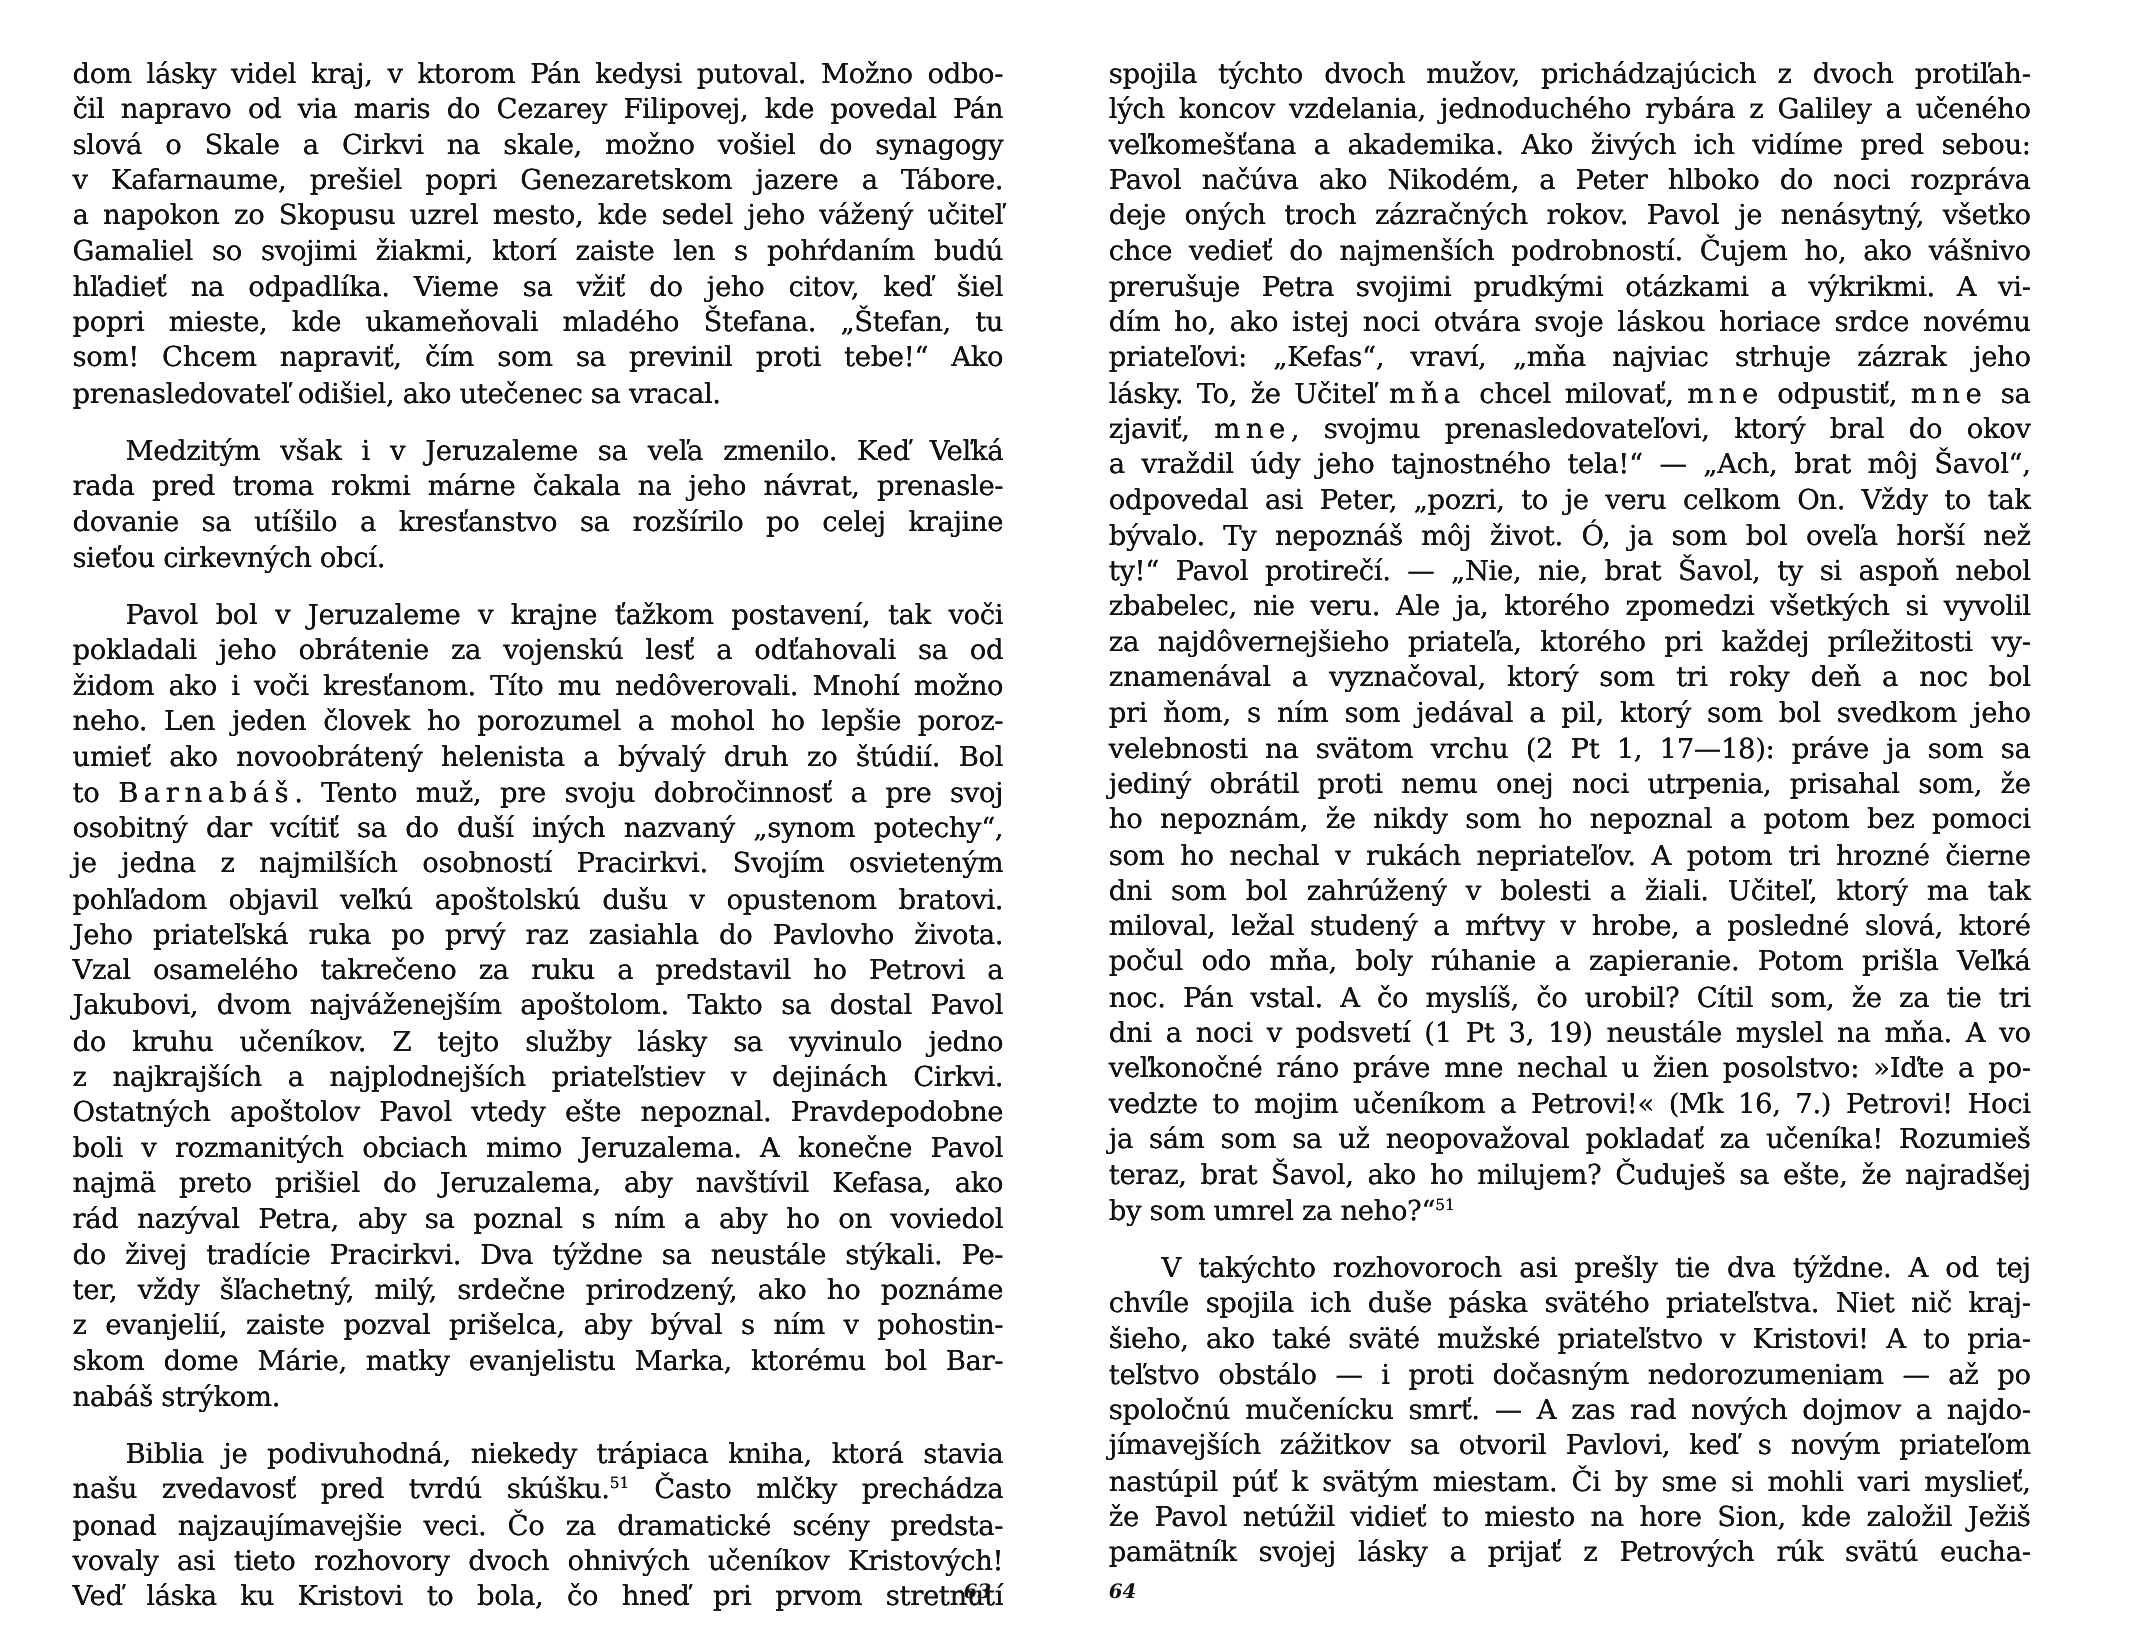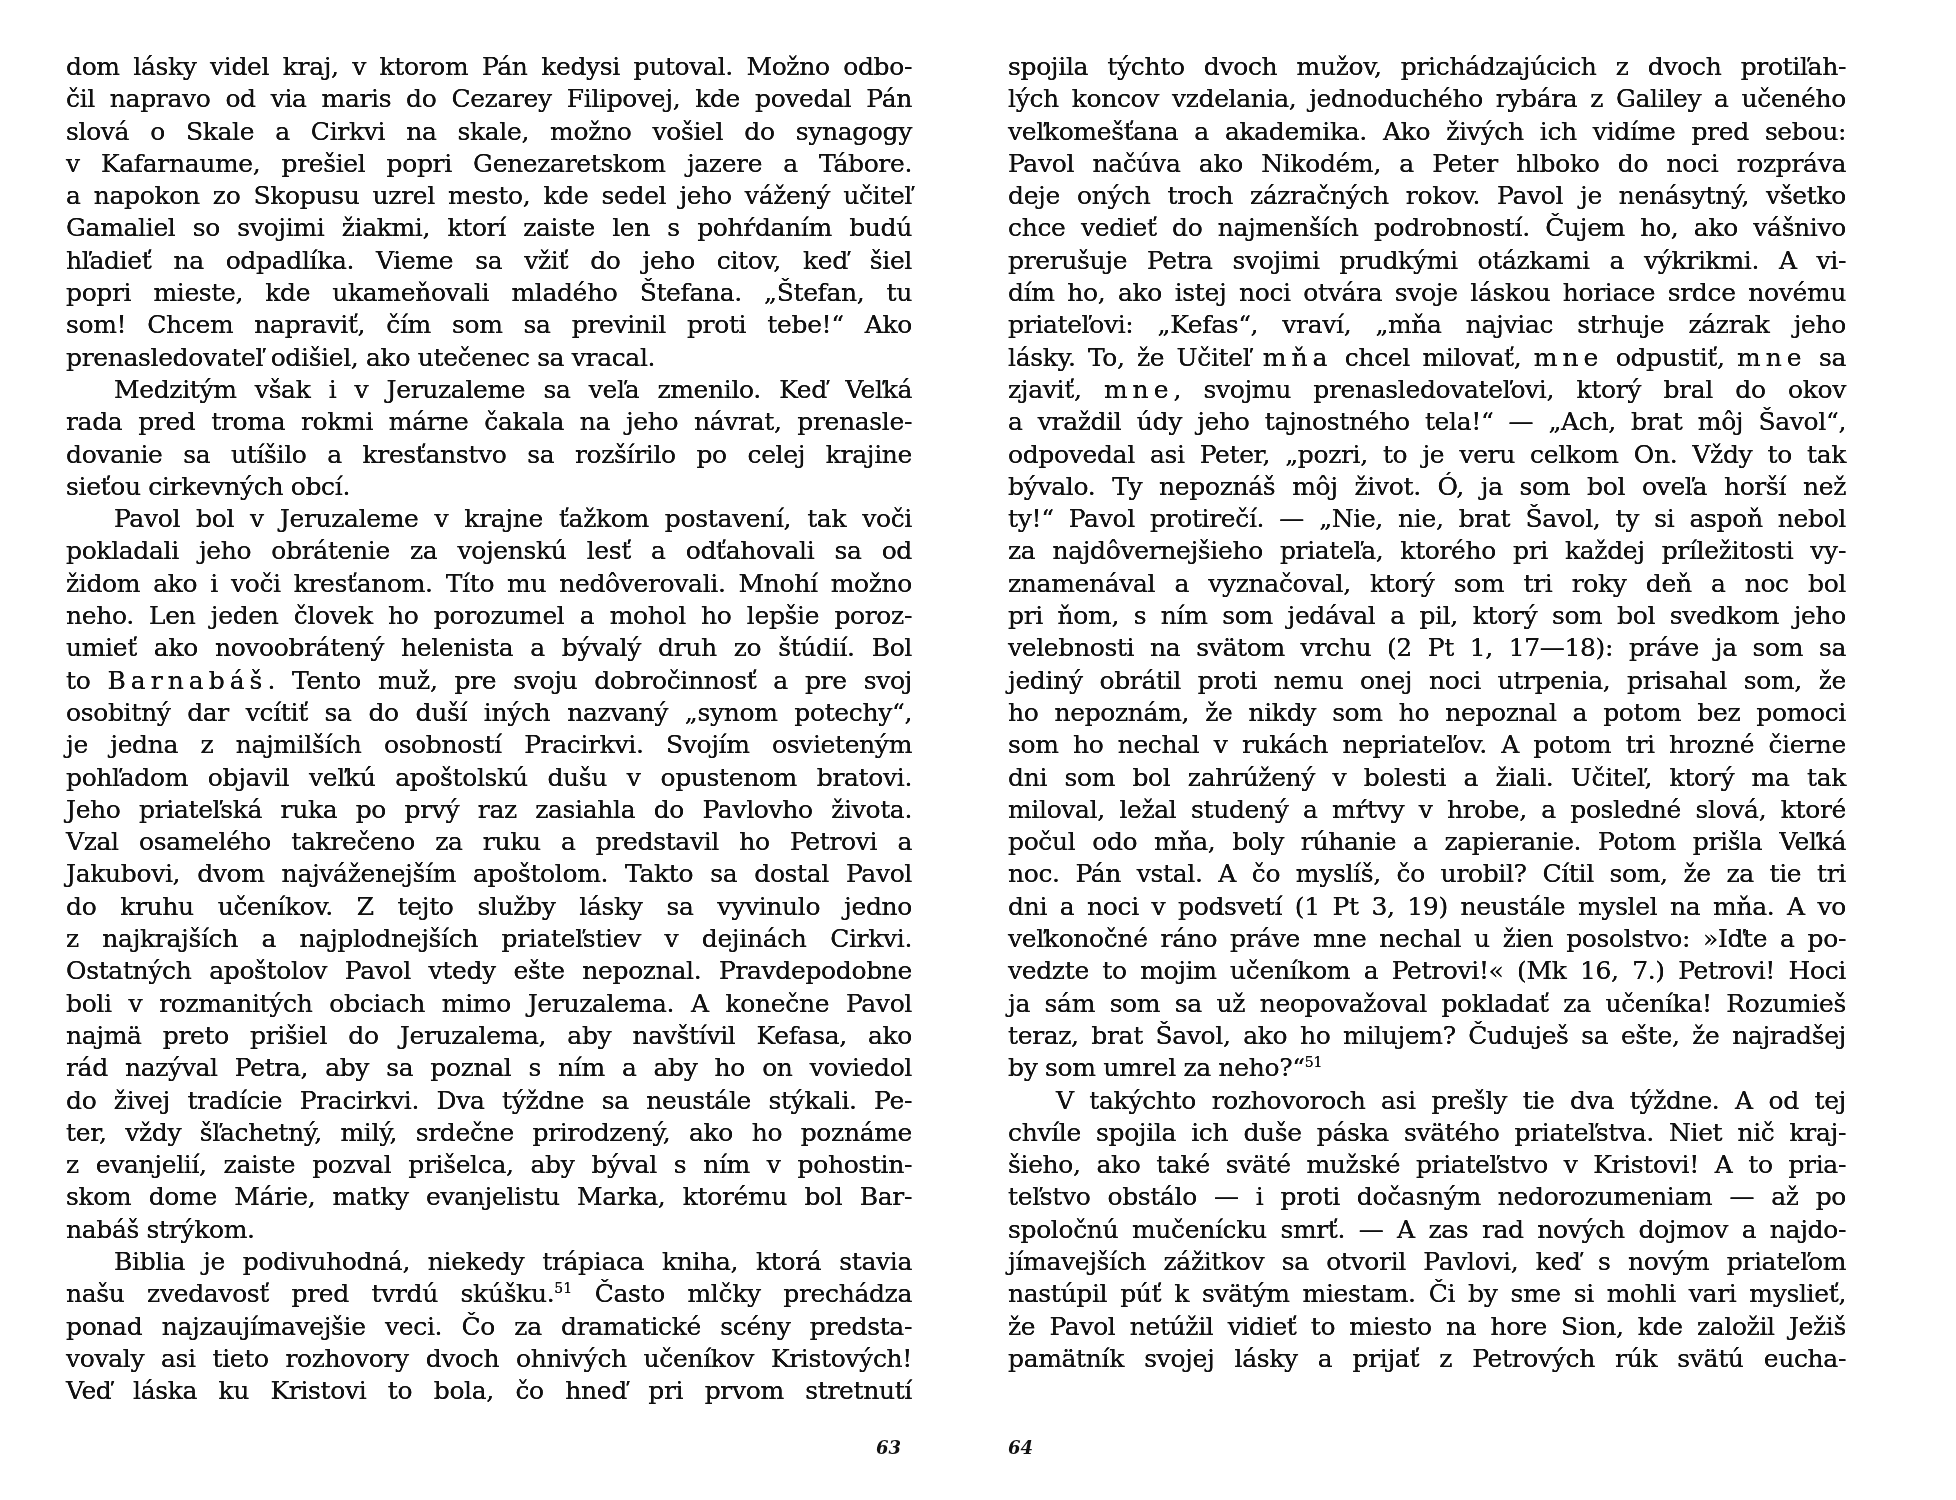--- a/index.html
+++ b/index.html
@@ -40,20 +40,21 @@
       text-align-last: justify;
       letter-spacing: -0.35px;
       word-spacing: 0px;
       overflow: visible;
     }
     .line.last {
       text-align-last: left;
     }
     .line.indent {
       padding-left: 48px;
+      margin-top: 20px;
     }
     .spaced {
       letter-spacing: 5px;
     }
     sup.fn {
       font-size: 14px;
       line-height: 0;
       vertical-align: 9px;
       letter-spacing: 0;
       margin-top: 20px;
@@ -136,20 +137,21 @@
       <div class="line">chce vedieť do najmenších podrobností. Čujem ho, ako vášnivo</div>
       <div class="line">prerušuje Petra svojimi prudkými otázkami a výkrikmi. A vi-</div>
       <div class="line">dím ho, ako istej noci otvára svoje láskou horiace srdce novému</div>
       <div class="line">priateľovi: „Kefas“, vraví, „mňa najviac strhuje zázrak jeho</div>
       <div class="line"><span>lásky. To, že Učiteľ </span><span class="spaced">mňa</span><span> chcel milovať, </span><span class="spaced">mne</span><span> odpustiť, </span><span class="spaced">mne</span><span> sa</span></div>
       <div class="line"><span>zjaviť, </span><span class="spaced">mne</span><span>, svojmu prenasledovateľovi, ktorý bral do okov</span></div>
       <div class="line">a vraždil údy jeho tajnostného tela!“ — „Ach, brat môj Šavol“,</div>
       <div class="line">odpovedal asi Peter, „pozri, to je veru celkom On. Vždy to tak</div>
       <div class="line">bývalo. Ty nepoznáš môj život. Ó, ja som bol oveľa horší než</div>
       <div class="line">ty!“ Pavol protirečí. — „Nie, nie, brat Šavol, ty si aspoň nebol</div>
+      <div class="line">zbabelec, nie veru. Ale ja, ktorého zpomedzi všetkých si vyvolil</div>
       <div class="line">za najdôvernejšieho priateľa, ktorého pri každej príležitosti vy-</div>
       <div class="line">znamenával a vyznačoval, ktorý som tri roky deň a noc bol</div>
       <div class="line">pri ňom, s ním som jedával a pil, ktorý som bol svedkom jeho</div>
       <div class="line">velebnosti na svätom vrchu (2 Pt 1, 17—18): práve ja som sa</div>
       <div class="line">jediný obrátil proti nemu onej noci utrpenia, prisahal som, že</div>
       <div class="line">ho nepoznám, že nikdy som ho nepoznal a potom bez pomoci</div>
       <div class="line">som ho nechal v rukách nepriateľov. A potom tri hrozné čierne</div>
       <div class="line">dni som bol zahrúžený v bolesti a žiali. Učiteľ, ktorý ma tak</div>
       <div class="line">miloval, ležal studený a mŕtvy v hrobe, a posledné slová, ktoré</div>
       <div class="line">počul odo mňa, boly rúhanie a zapieranie. Potom prišla Veľká</div>

